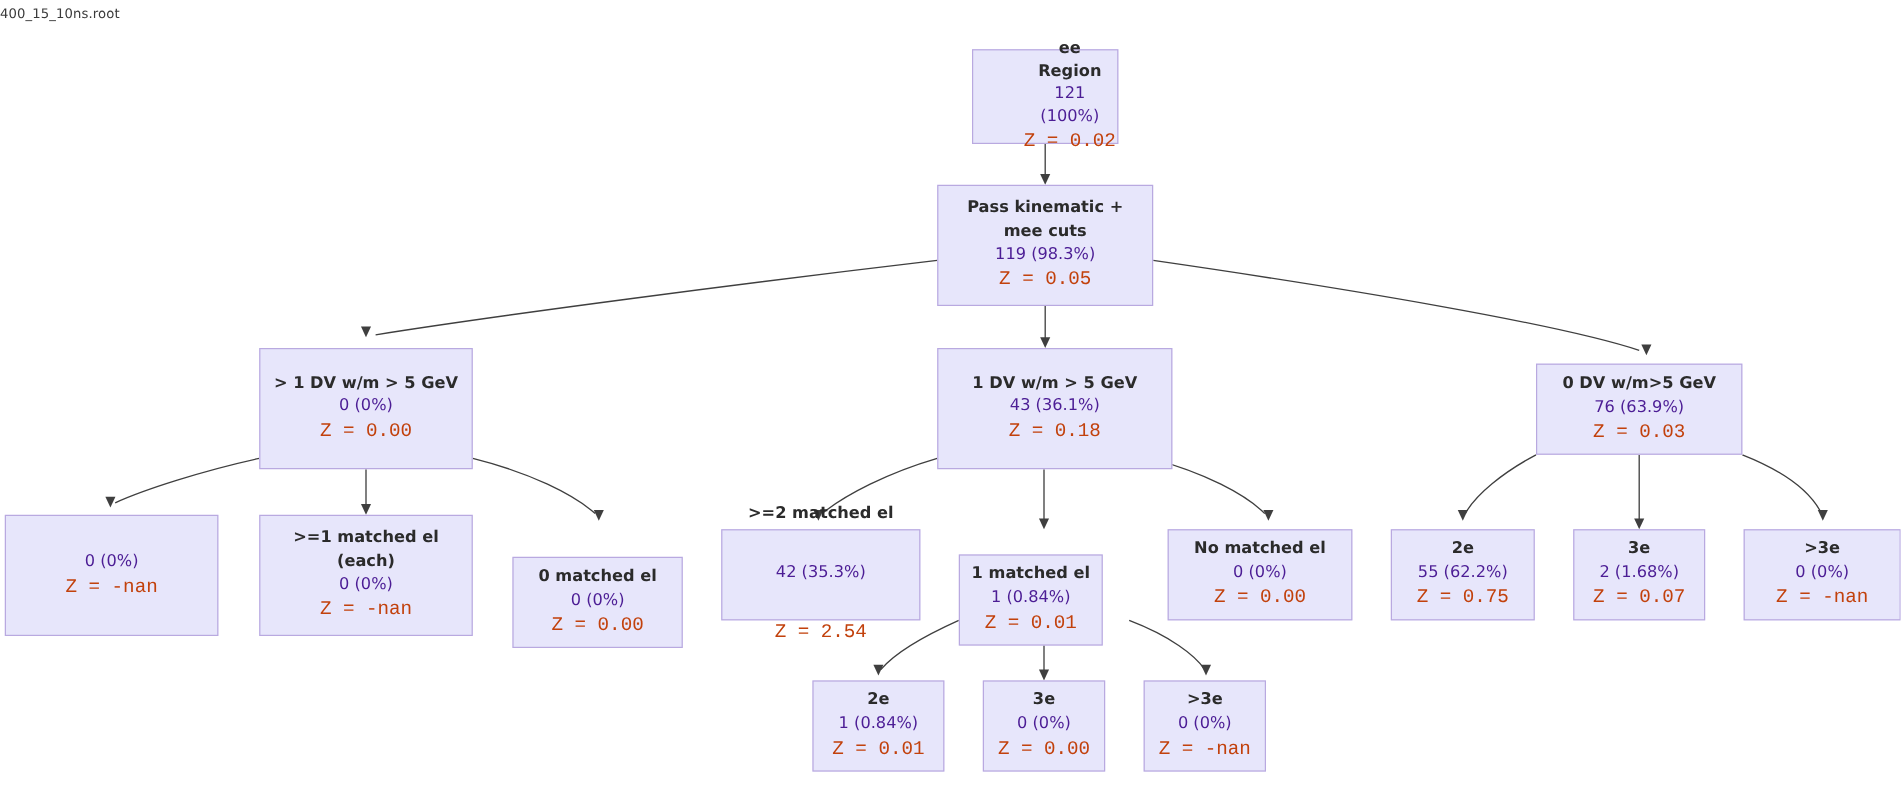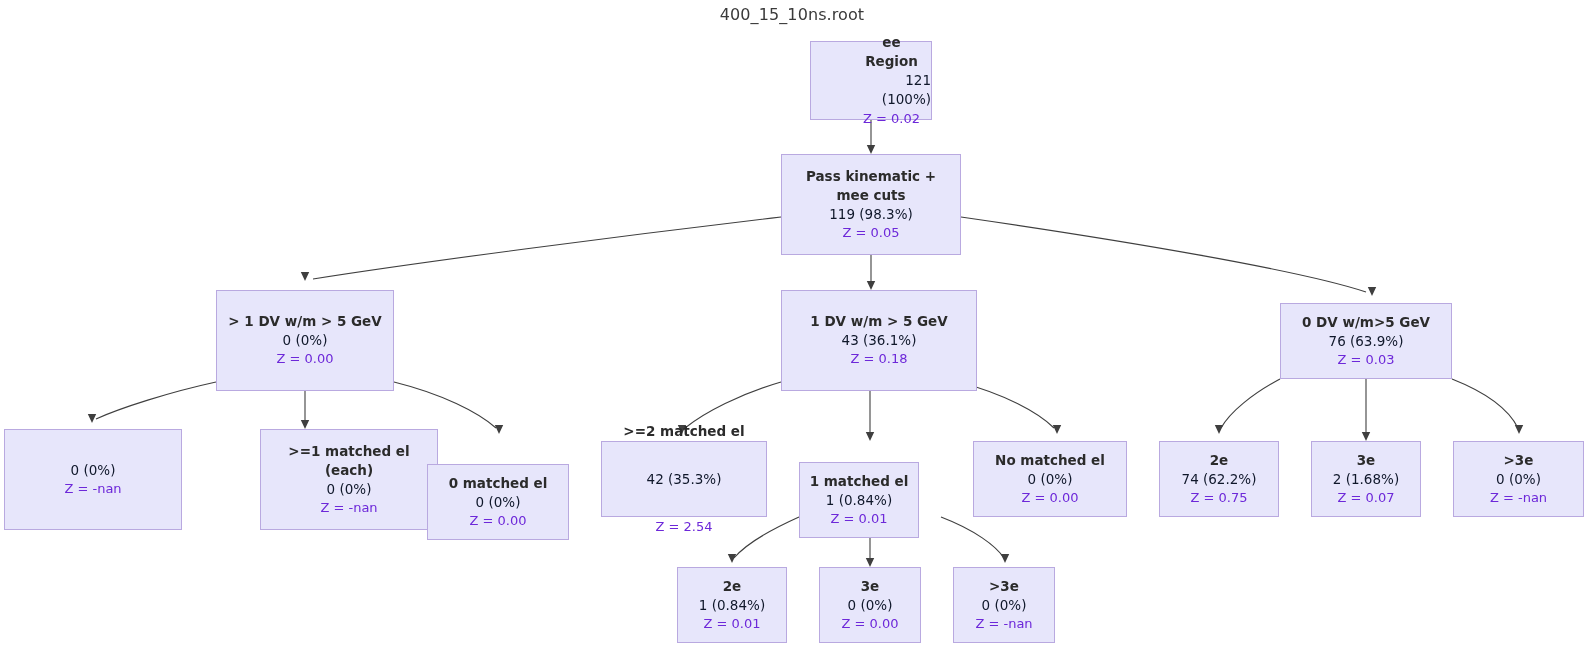--- a/index.html
+++ b/index.html
@@ -24,22 +24,21 @@
     top: 0;
     width: 1584px;
     height: 662px;
     pointer-events: none;
   }
   .diagram-title {
     position: absolute;
     left: 0;
     top: 5px;
     width: 1584px;
-    text-align: center;
-    font-size: 16px;
+    font-size: 11px;
     color: #3a3a3a;
     letter-spacing: 0.1px;
   }
   .node {
     position: absolute;
     box-sizing: border-box;
     background: #e7e6fb;
     border: 1.2px solid #b9a9e0;
     display: flex;
     flex-direction: column;
@@ -50,26 +49,26 @@
     z-index: 2;
   }
   .node .n-label {
     font-weight: bold;
     font-size: 13.5px;
     color: #2b2b2b;
     padding: 0 6px;
   }
   .node .n-count {
     font-size: 13.5px;
-    color: #0f172a;
-    text-align: right;
+    color: #4c1d95;
   }
   .node .n-z {
-    font-size: 13px;
-    color: #6d28d9;
+    font-size: 16px;
+    color: #c2410c;
+    font-family: Liberation Mono, monospace;
   }
 </style>
 </head>
 <body>
 
 <div id="canvas">
 
   <div class="diagram-title">400_15_10ns.root</div>
 
   <svg id="edge-layer" viewBox="0 0 1584 662" xmlns="http://www.w3.org/2000/svg">
@@ -162,21 +161,21 @@
       </div>
       <div class="node" style="left: 1280px; top: 303px; width: 172px; height: 76px;">
         <div class="n-label">0 DV w/m&gt;5 GeV</div>
         <div class="n-count">76 (63.9%)</div>
         <div class="n-z">Z = 0.03</div>
       </div>
       <div class="node" style="left: 4px; top: 429px; width: 178px; height: 101px;">
         <div class="n-count">0 (0%)</div>
         <div class="n-z">Z = -nan</div>
       </div>
-      <div class="node" style="left: 216px; top: 429px; width: 178px; height: 101px; margin-left: 44px;">
+      <div class="node" style="left: 216px; top: 429px; width: 178px; height: 101px;">
         <div class="n-label">&gt;=1 matched el (each)</div>
         <div class="n-count">0 (0%)</div>
         <div class="n-z">Z = -nan</div>
       </div>
       <div class="node" style="left: 427px; top: 464px; width: 142px; height: 76px;">
         <div class="n-label">0 matched el</div>
         <div class="n-count">0 (0%)</div>
         <div class="n-z">Z = 0.00</div>
       </div>
       <div class="node" style="left: 601px; top: 441px; width: 166px; height: 76px; gap: 29px;">
@@ -189,21 +188,21 @@
         <div class="n-count">1 (0.84%)</div>
         <div class="n-z">Z = 0.01</div>
       </div>
       <div class="node" style="left: 973px; top: 441px; width: 154px; height: 76px;">
         <div class="n-label">No matched el</div>
         <div class="n-count">0 (0%)</div>
         <div class="n-z">Z = 0.00</div>
       </div>
       <div class="node" style="left: 1159px; top: 441px; width: 120px; height: 76px;">
         <div class="n-label">2e</div>
-        <div class="n-count">74 (62.2%)</div>
+        <div class="n-count">55 (62.2%)</div>
         <div class="n-z">Z = 0.75</div>
       </div>
       <div class="node" style="left: 1311px; top: 441px; width: 110px; height: 76px;">
         <div class="n-label">3e</div>
         <div class="n-count">2 (1.68%)</div>
         <div class="n-z">Z = 0.07</div>
       </div>
       <div class="node" style="left: 1453px; top: 441px; width: 131px; height: 76px;">
         <div class="n-label">&gt;3e</div>
         <div class="n-count">0 (0%)</div>

